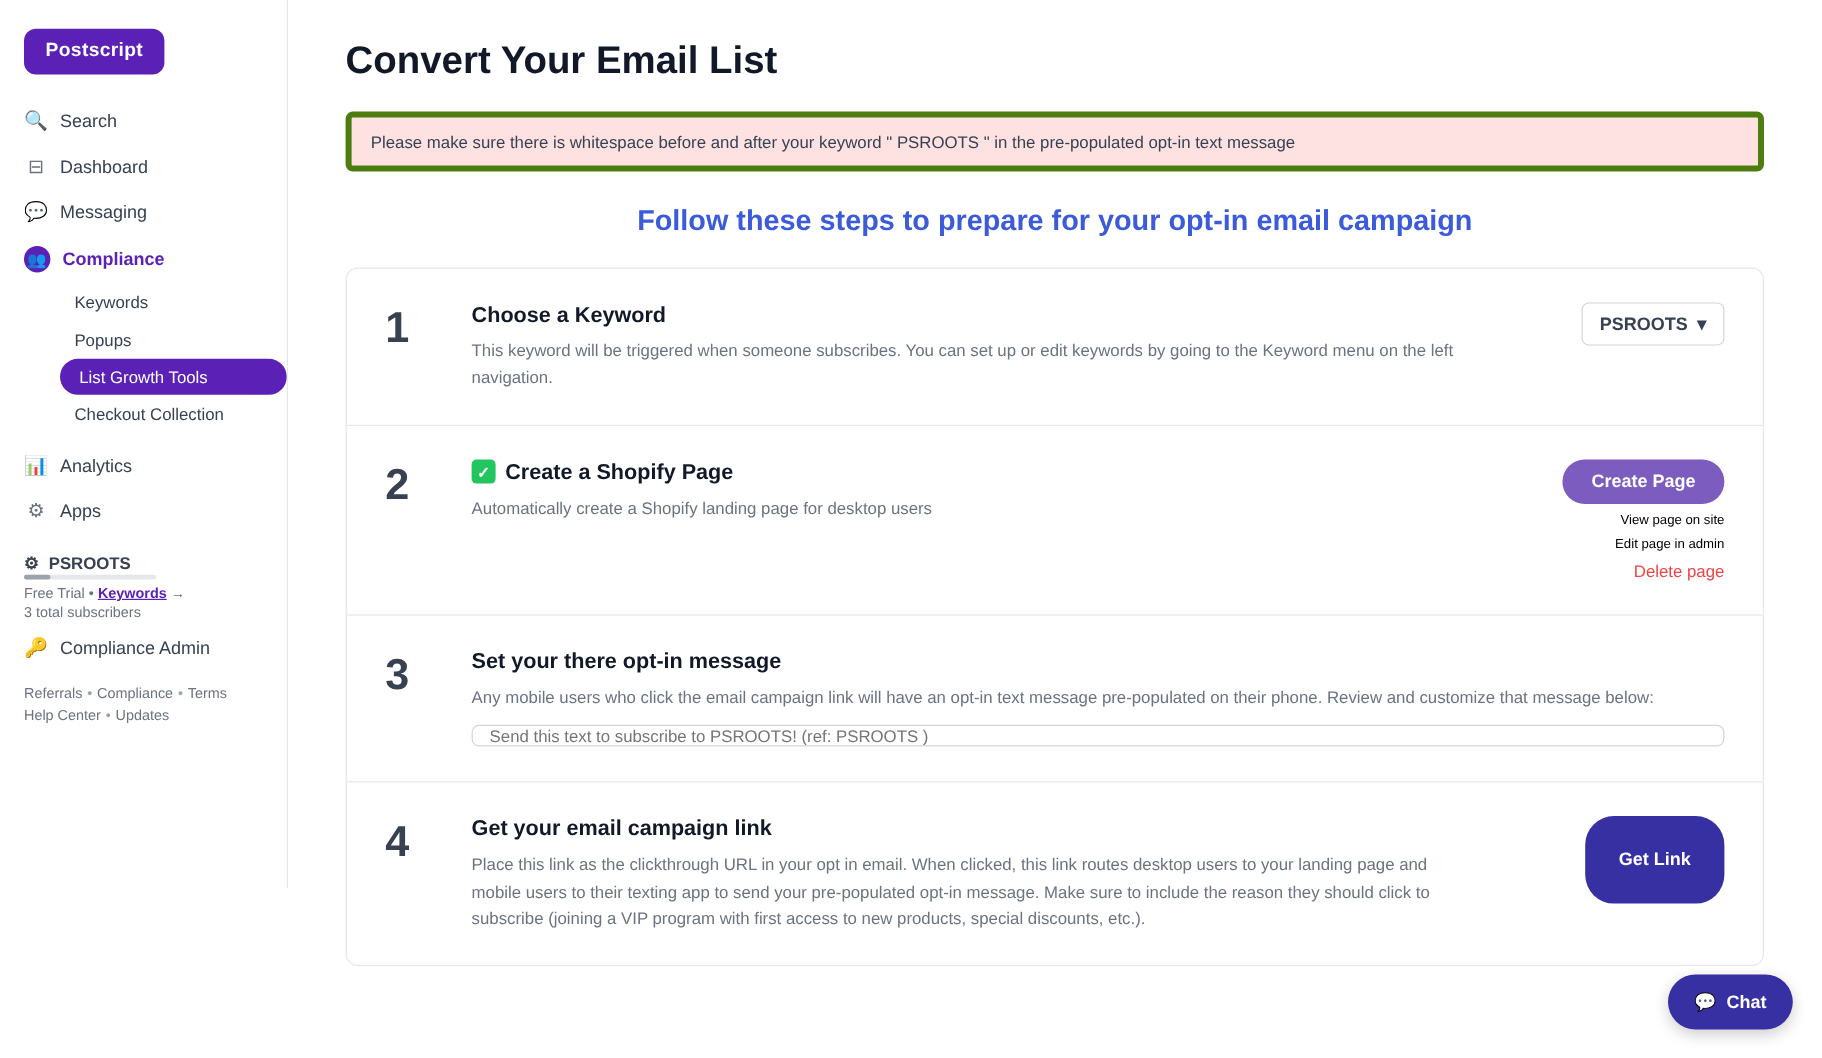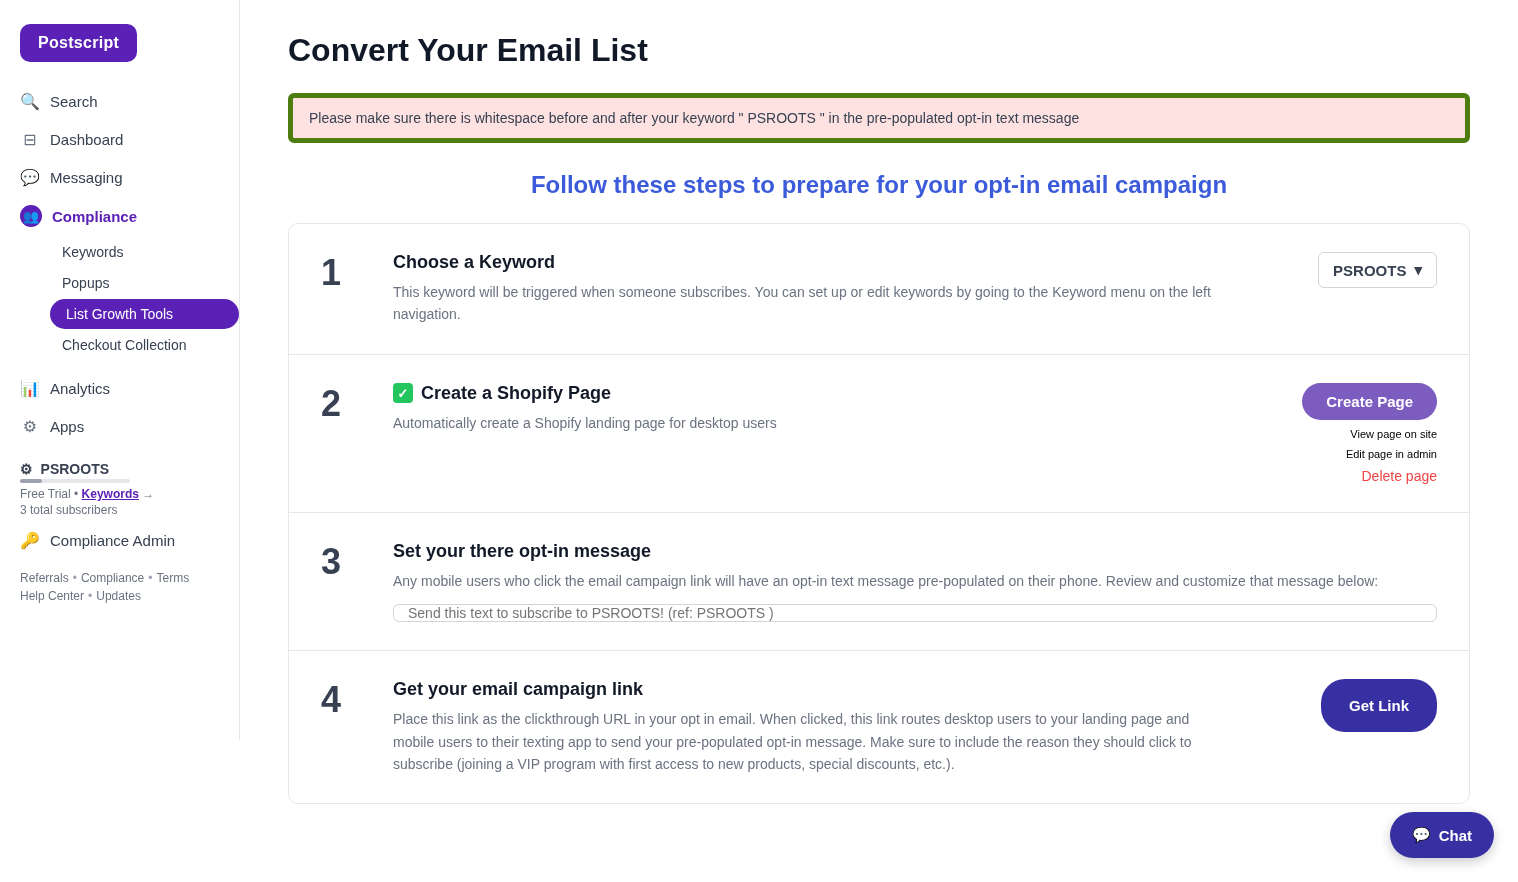--- a/index.html
+++ b/index.html
@@ -182,21 +182,21 @@
       padding: 10px 24px;
       font-size: 15px;
       font-weight: 600;
       cursor: pointer;
     }
     .btn-dark {
       background: #3730a3;
       color: #fff;
       border: none;
       border-radius: 24px;
-      padding: 18px 28px;
+      padding: 28px 28px;
       font-size: 15px;
       font-weight: 600;
       cursor: pointer;
     }
     .link-action {
       font-size: 11px;
       color: #000000;
       cursor: pointer;
       text-decoration: none;
     }

